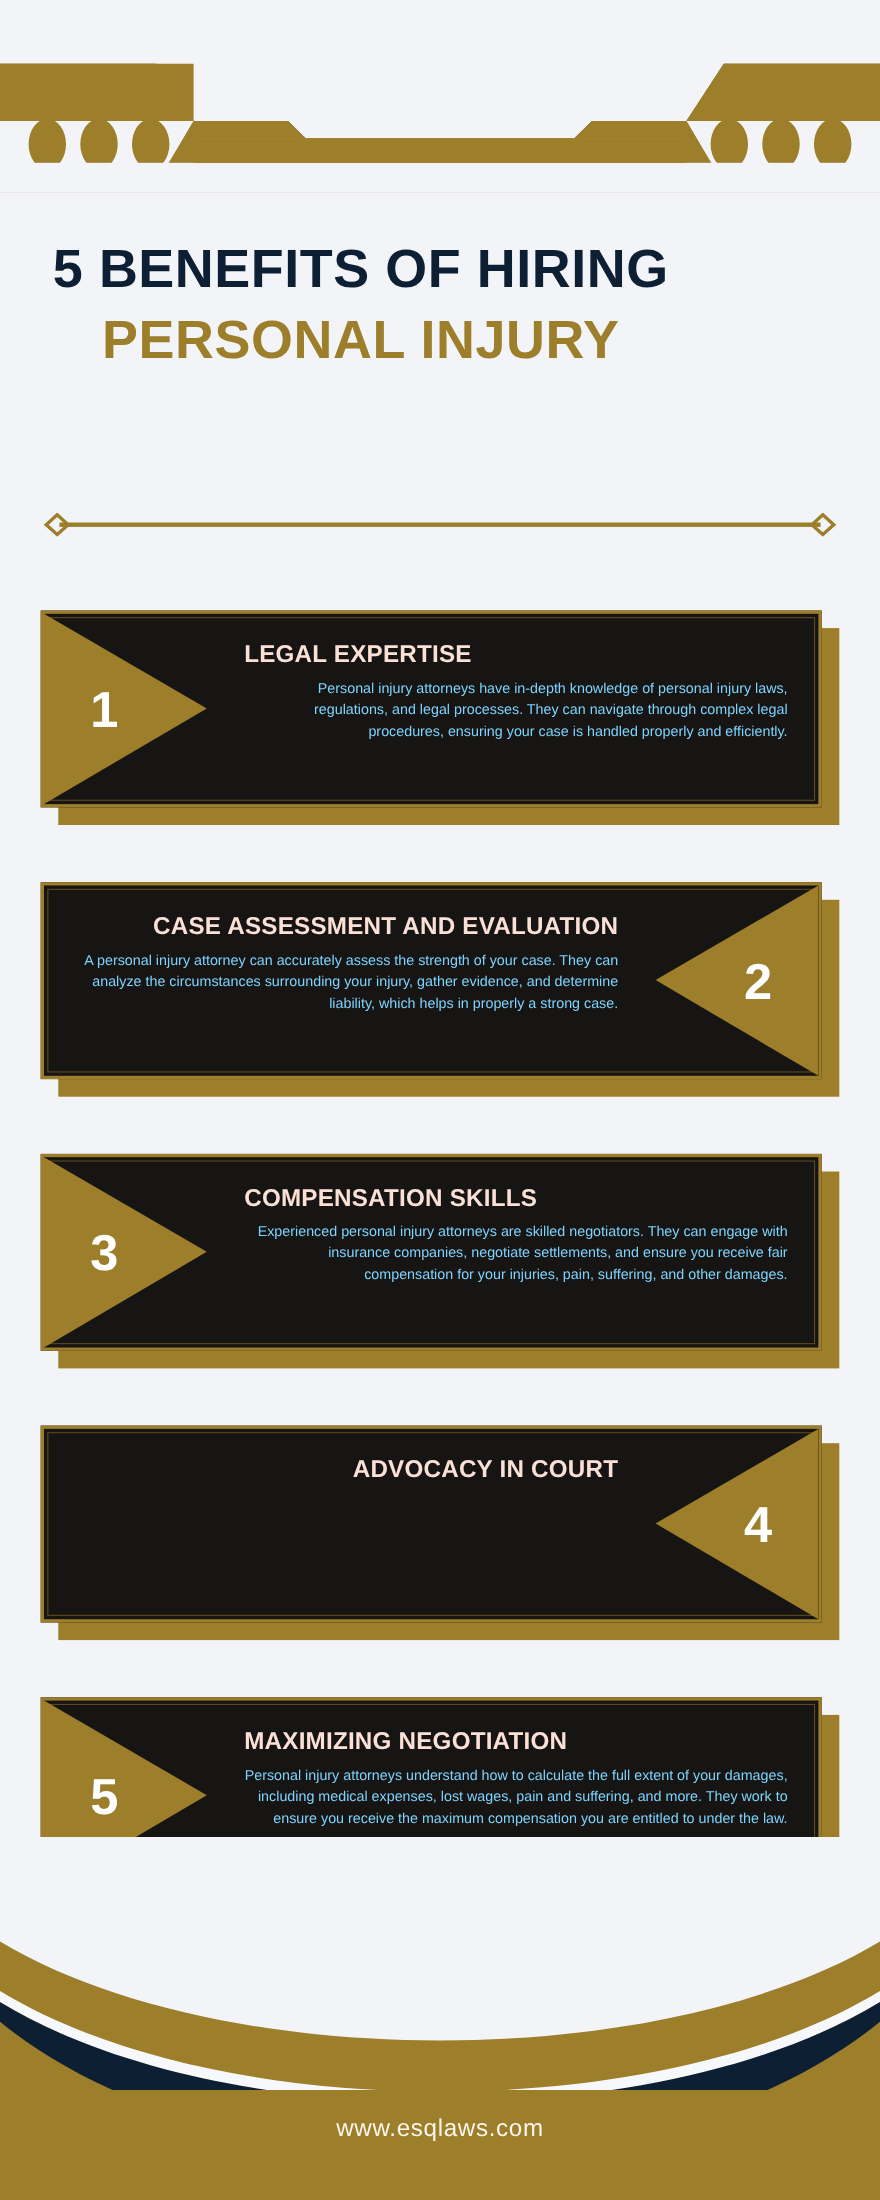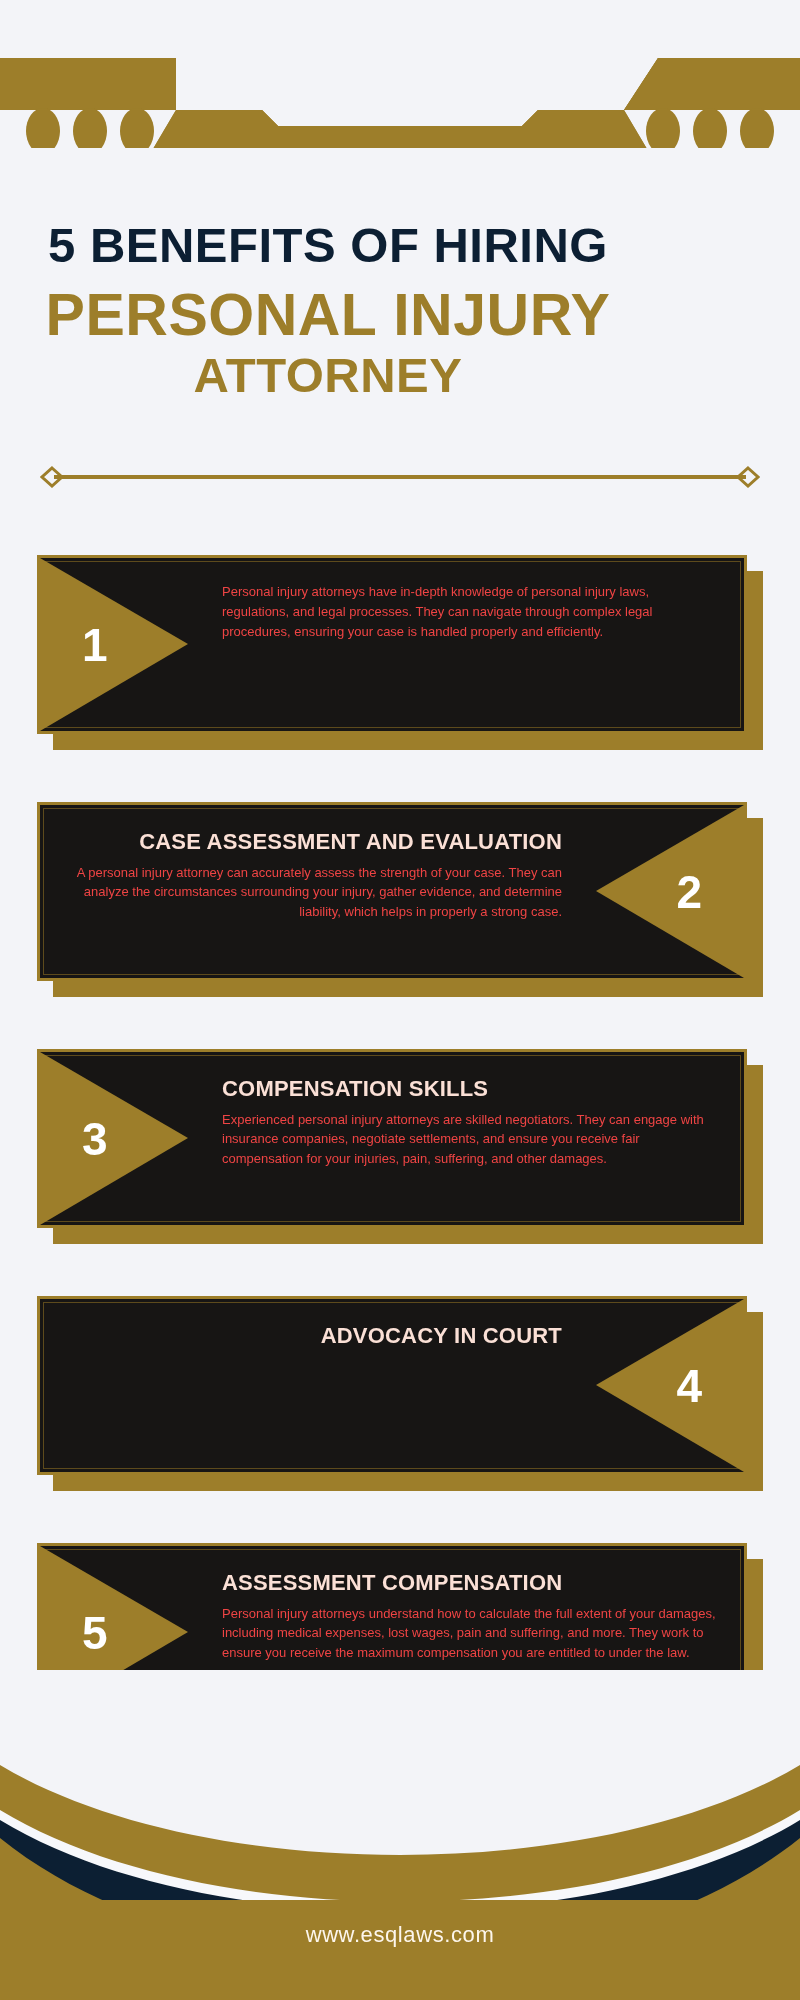--- a/index.html
+++ b/index.html
@@ -17,21 +17,21 @@
 
   
   .title-block {
     position:absolute; top:218px; left:0; width:656px; text-align:center;
   }
   .title-line-1 {
     font-size:49px; font-weight:bold; letter-spacing:0.5px;
     color:#0c1f33; line-height:1.12;
   }
   .title-line-2 {
-    font-size:59px; font-weight:bold; letter-spacing:0.5px;
+    font-size:49px; font-weight:bold; letter-spacing:0.5px;
     color:#9d7e2a; line-height:1.12; margin-top:9px;
   }
   .title-line-3 {
     font-size:49px; font-weight:bold; letter-spacing:0.5px;
     color:#9d7e2a; line-height:1.12;
   }
 
   
   .divider { position:absolute; top:466px; left:40px; width:720px; height:22px; }
 
@@ -66,21 +66,21 @@
 
   .card-text { position:absolute; top:24px; }
   .card-text.left-tri  { left:182px; right:28px; text-align:left; }
   .card-text.right-tri { left:28px;  right:182px; text-align:right; }
 
   .card-title {
     font-size:22px; font-weight:bold; color:#fbe0d6;
     letter-spacing:0.2px; line-height:1.16; margin-bottom:8px;
   }
   .card-desc {
-    font-size:13px; color:#ef4444; line-height:1.52;
+    font-size:13px; color:#7dd3fc; line-height:1.52;text-align:right;
   }
 
   
   .footer { position:absolute; left:0; bottom:0; width:648px; height:330px; }
   .footer svg { display:block; }
   .footer-url {
     position:absolute; left:0; bottom:52px; width:800px; text-align:center;
     font-size:22px; color:#fdf6ec; letter-spacing:0.6px;
   }
 </style>
@@ -133,21 +133,20 @@
 
     <path d="M176,126 L624,126 L624,148 L176,148 Z" fill="#9d7e2a"></path>
     <path d="M176,110 L262,110 L278,126 L176,126 Z" fill="#9d7e2a"></path>
     <path d="M624,110 L538,110 L522,126 L624,126 Z" fill="#9d7e2a"></path>
   </svg>
 </div>
 
 <div class="title-block">
   <div class="title-line-1">5 BENEFITS OF HIRING</div>
   <div class="title-line-2">PERSONAL INJURY</div>
-  <div class="title-line-3">ATTORNEY</div>
 </div>
 
 <div class="divider">
   <svg width="720" height="22" viewBox="0 0 720 22" xmlns="http://www.w3.org/2000/svg">
     <rect x="14" y="9" width="692" height="4" fill="#9d7e2a"></rect>
     <path d="M12,2 L22,11 L12,20 L2,11 Z" fill="none" stroke="#9d7e2a" stroke-width="3"></path>
     <path d="M708,2 L718,11 L708,20 L698,11 Z" fill="none" stroke="#9d7e2a" stroke-width="3"></path>
   </svg>
 </div>
 
@@ -157,20 +156,21 @@
     <div class="card-shadow"></div>
     <div class="card-body">
       <div class="card-inner"></div>
       <div class="tri tri-left">
         <svg width="148" height="173" viewBox="0 0 148 173">
             <path d="M0,0 L148,86 L0,173 Z" fill="#9d7e2a"></path>
           </svg>
       </div>
       <div class="num num-left">1</div>
       <div class="card-text left-tri">
+        <div class="card-title">LEGAL EXPERTISE</div>
         <div class="card-desc">Personal injury attorneys have in-depth knowledge of personal injury laws, regulations, and legal processes. They can navigate through complex legal procedures, ensuring your case is handled properly and efficiently.</div>
       </div>
     </div>
   </div>
 
   <div class="card-wrap">
     <div class="card-shadow"></div>
     <div class="card-body">
       <div class="card-inner"></div>
       <div class="tri tri-right">
@@ -223,21 +223,21 @@
     <div class="card-shadow"></div>
     <div class="card-body">
       <div class="card-inner"></div>
       <div class="tri tri-left">
         <svg width="148" height="173" viewBox="0 0 148 173">
             <path d="M0,0 L148,86 L0,173 Z" fill="#9d7e2a"></path>
           </svg>
       </div>
       <div class="num num-left">5</div>
       <div class="card-text left-tri">
-        <div class="card-title">ASSESSMENT COMPENSATION</div>
+        <div class="card-title">MAXIMIZING NEGOTIATION</div>
         <div class="card-desc">Personal injury attorneys understand how to calculate the full extent of your damages, including medical expenses, lost wages, pain and suffering, and more. They work to ensure you receive the maximum compensation you are entitled to under the law.</div>
       </div>
     </div>
   </div>
 
 </div>
 
 <div class="footer">
   <svg width="800" height="330" viewBox="0 0 800 330" xmlns="http://www.w3.org/2000/svg">
     <rect x="0" y="0" width="800" height="330" fill="#f3f4f8"></rect>

